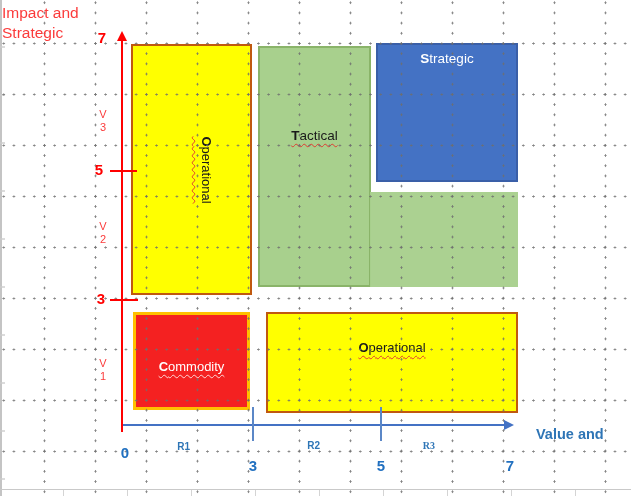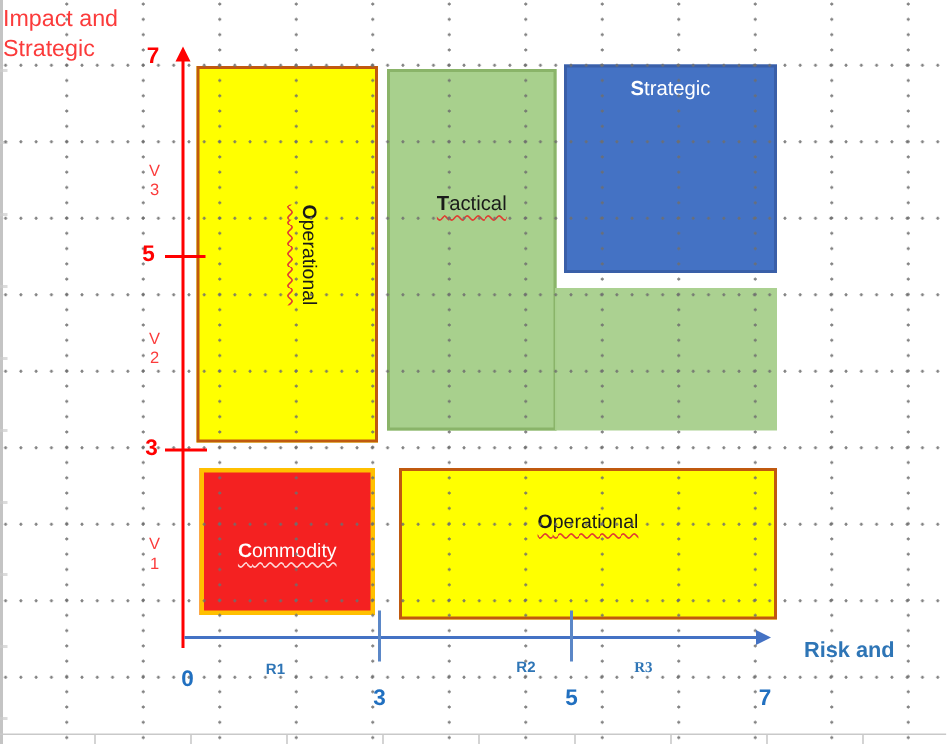--- a/index.html
+++ b/index.html
@@ -85,21 +85,21 @@
   .vband-1 { left:93px; top:357px; }
 
   .xlab { color:#2170c0; font-weight:700; font-size:15px; width:22px; text-align:center; }
   .xlab-0 { left:114px; top:444px; }
   .xlab-3 { left:242px; top:457px; }
   .xlab-5 { left:370px; top:457px; }
   .xlab-7 { left:499px; top:457px; }
 
   .rband { color:#2e75b6; font-size:10px; font-weight:600; width:24px; text-align:right; }
   .rband-1 { left:166px; top:441px; }
-  .rband-2 { left:296px; top:440px;margin-left:37px; }
+  .rband-2 { left:296px; top:440px; }
   .rband-3 { left:411px; top:440px;font-family:Liberation Serif, serif; }
 </style>
 </head>
 <body>
 
 <div class="canvas">
 
   <div class="edge-left"></div>
   <div class="edge-left-ticks"></div>
   <div class="edge-bottom"></div>
@@ -154,21 +154,21 @@
     <div>V</div>
     <div>1</div>
   </div>
 
   <div class="axis x-axis-line"></div>
   <div class="arrowhead x-arrow"></div>
   <div class="tick xtick-3"></div>
   <div class="tick xtick-5"></div>
 
   <div class="axis-text x-title">
-    <div>Risk and</div>
+    <div>Value and</div>
   </div>
 
   <div class="axis-text xlab xlab-0">0</div>
   <div class="axis-text xlab xlab-3">3</div>
   <div class="axis-text xlab xlab-5">5</div>
   <div class="axis-text xlab xlab-7">7</div>
 
   <div class="axis-text rband rband-1">R1</div>
   <div class="axis-text rband rband-2">R2</div>
   <div class="axis-text rband rband-3">R3</div>

